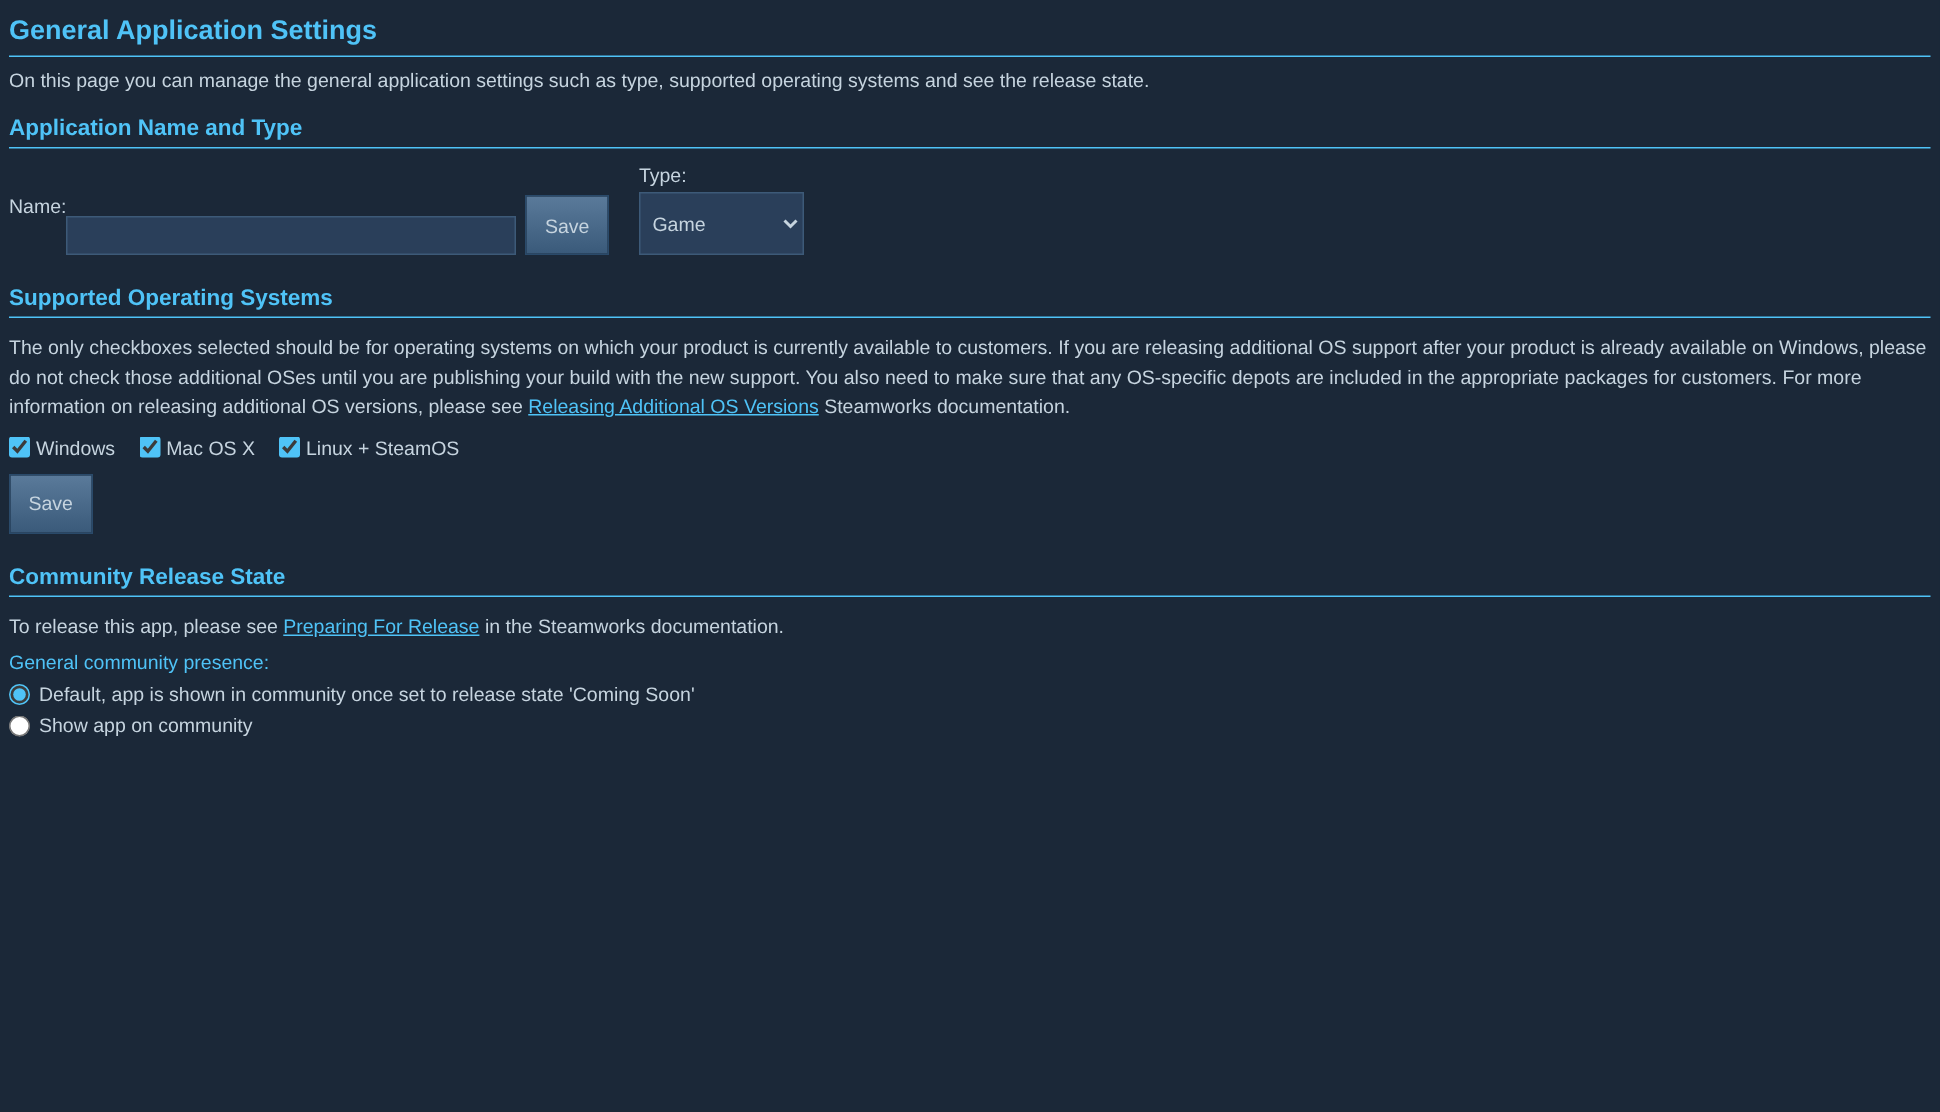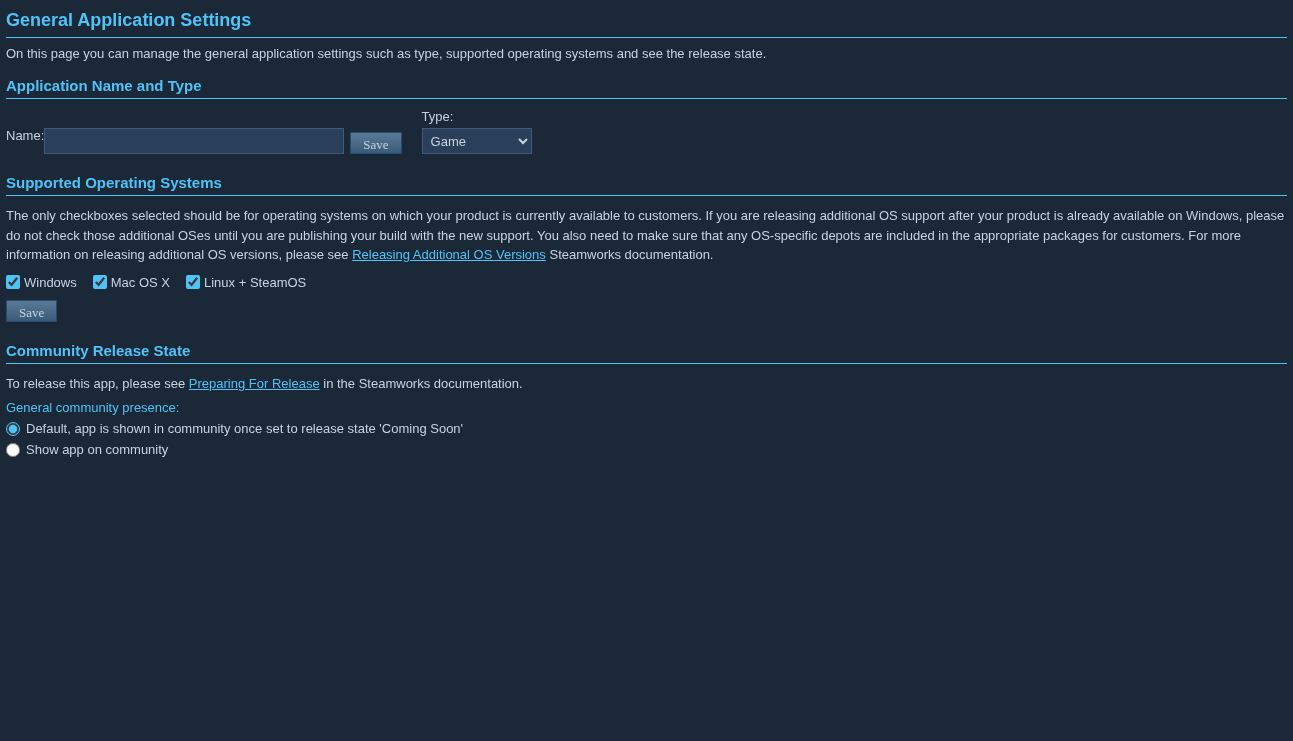--- a/index.html
+++ b/index.html
@@ -60,32 +60,31 @@
       font-size: 13px;
       width: 300px;
       height: 26px;
     }
     select {
       background-color: #2a3f5a;
       border: 1px solid #3d5a78;
       color: #c6d4df;
       padding: 3px 4px;
       font-size: 13px;
-      height: 26px;
+      height: 42px;
       min-width: 110px;
     }
     .btn-save {
       background: linear-gradient(to bottom, #5a7a9a, #3a5a7a);
       border: 1px solid #2a4a6a;
       color: #c6d4df;
       padding: 4px 12px;
       font-size: 13px;
       cursor: pointer;
-      height: 22px;
-      font-family: Liberation Serif, serif;
+      height: 40px;
     }
     .type-group {
       display: flex;
       flex-direction: column;
     }
     .os-section-desc {
       color: #c6d4df;
       font-size: 13px;
       line-height: 1.5;
       margin-bottom: 10px;

